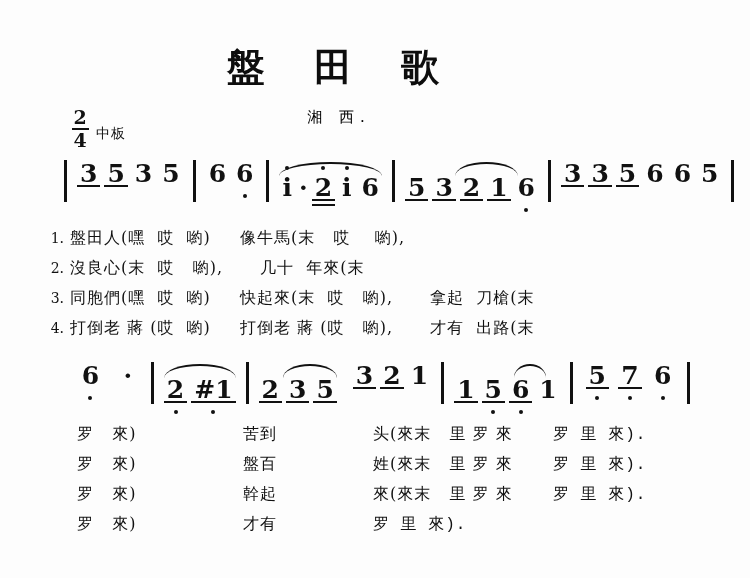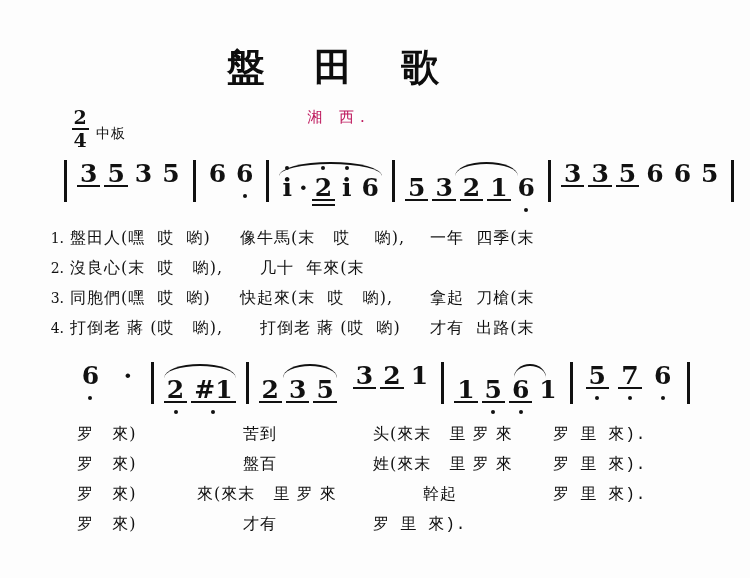--- a/index.html
+++ b/index.html
@@ -39,21 +39,21 @@
   .subtitle {
     position: absolute;
     top: 108px;
     left: 0;
     width: 672px;
     text-align: center;
     font-family: "DejaVu Serif", "Liberation Serif", serif;
     font-size: 15px;
     letter-spacing: 6px;
     text-indent: 6px;
-    color: #be185d;
+    color: #000000;
   }
 
   
   .meter {
     position: absolute;
     left: 70px;
     top: 108px;
     font-family: "DejaVu Serif", "Liberation Serif", serif;
     font-size: 19px;
     font-weight: bold;
@@ -291,37 +291,36 @@
 
       <span class="barline end"></span>
     </div>
   </div>
 
   <div class="lyrics" id="lyrics-1">
     <div class="lyric-line">
       <span class="lyric-no">1.</span>
       <span class="lyric-seg seg-a">盤田人(嘿  哎  喲)</span>
       <span class="lyric-seg seg-b">像牛馬(末   哎    喲),</span>
-      <span class="lyric-seg seg-c">一年  四季(末</span>
     </div>
     <div class="lyric-line">
       <span class="lyric-no">2.</span>
       <span class="lyric-seg seg-b">沒良心(末  哎   喲),</span>
       <span class="lyric-seg seg-c">几十  年來(末</span>
     </div>
     <div class="lyric-line">
       <span class="lyric-no">3.</span>
       <span class="lyric-seg seg-a">同胞們(嘿  哎  喲)</span>
       <span class="lyric-seg seg-b">快起來(末  哎   喲),</span>
       <span class="lyric-seg seg-c">拿起  刀槍(末</span>
     </div>
     <div class="lyric-line">
       <span class="lyric-no">4.</span>
+      <span class="lyric-seg seg-a">打倒老 蔣 (哎  喲)</span>
       <span class="lyric-seg seg-b">打倒老 蔣 (哎   喲),</span>
-      <span class="lyric-seg seg-a">打倒老 蔣 (哎  喲)</span>
       <span class="lyric-seg seg-c">才有  出路(末</span>
     </div>
   </div>
 
   <div class="system" id="system-2">
     <div class="notes-row">
 
       <span class="measure" style="width:90px">
         <span class="note">6<i class="dotmark"></i></span>
         <span class="augdot">·</span>
@@ -389,22 +388,22 @@
     <div class="lyric-line">
       <span class="lyric-no"></span>
       <span class="lyric-seg seg-d">罗   來)</span>
       <span class="lyric-seg seg-e">盤百</span>
       <span class="lyric-seg seg-f">姓(來末   里 罗 來</span>
       <span class="lyric-seg seg-g">罗 里 來).</span>
     </div>
     <div class="lyric-line">
       <span class="lyric-no"></span>
       <span class="lyric-seg seg-d">罗   來)</span>
+      <span class="lyric-seg seg-e">幹起</span>
       <span class="lyric-seg seg-f">來(來末   里 罗 來</span>
-      <span class="lyric-seg seg-e">幹起</span>
       <span class="lyric-seg seg-g">罗 里 來).</span>
     </div>
     <div class="lyric-line">
       <span class="lyric-no"></span>
       <span class="lyric-seg seg-d">罗   來)</span>
       <span class="lyric-seg seg-e">才有</span>
       <span class="lyric-seg seg-g">罗 里 來).</span>
     </div>
   </div>
 

